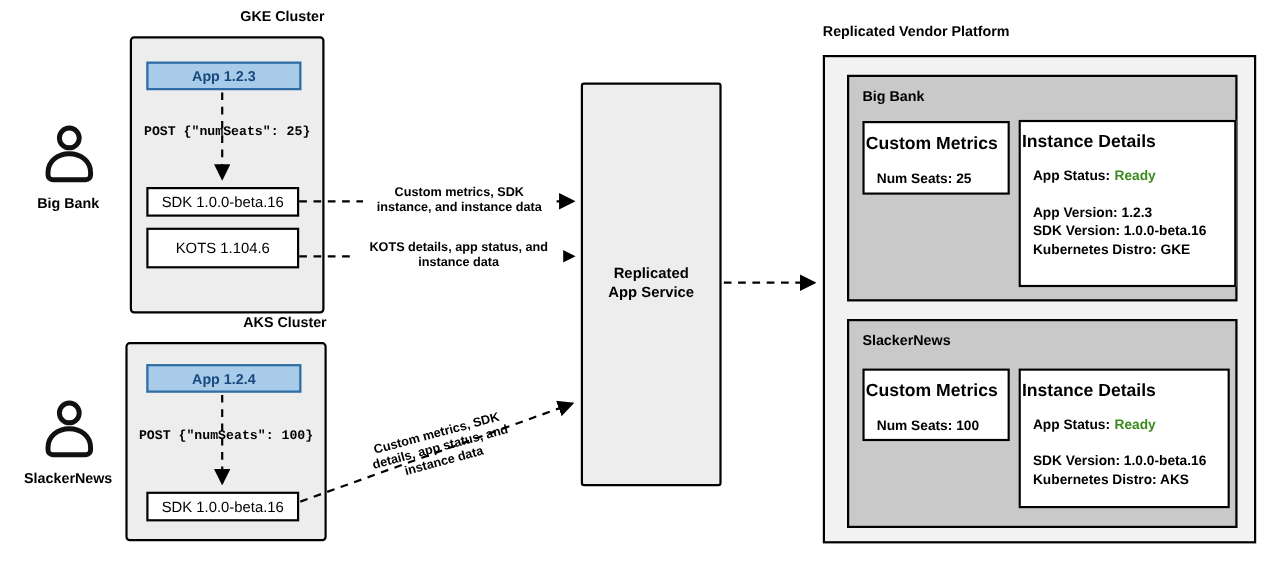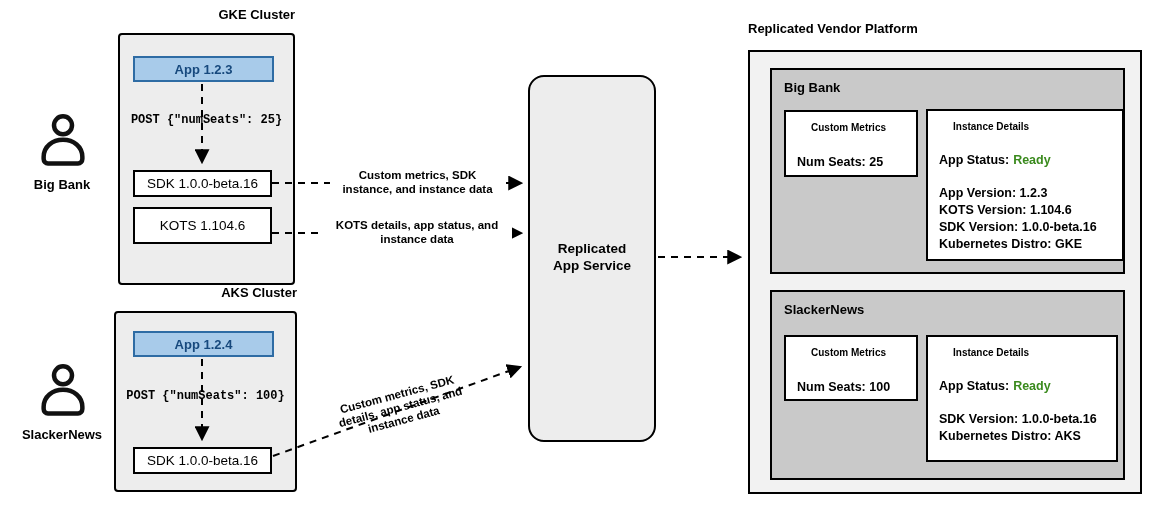--- a/index.html
+++ b/index.html
@@ -24,38 +24,38 @@
            color:var(--app-text);font-weight:bold;font-size:13px;z-index:3}
   .plain-box{position:absolute;background:#fff;border:2px solid #000;
              display:flex;align-items:center;justify-content:center;
              font-weight:normal;font-size:13.5px;z-index:3;white-space:nowrap}
   .post-label{position:absolute;left:50%;transform:translateX(-50%);
               font-family:"Liberation Mono",monospace;font-size:12px;font-weight:bold;
               background:var(--cluster-fill);padding:1px 3px;white-space:nowrap;z-index:3}
 
   
   .service{position:absolute;left:528px;top:75px;width:128px;height:367px;
-           background:var(--cluster-fill);border:2px solid #000;border-radius:16px;z-index:1}
+           background:var(--cluster-fill);border:2px solid #000;border-radius:3px;z-index:1}
   .service-label{position:absolute;left:0;right:0;top:163px;text-align:center;
                  font-weight:bold;font-size:13.5px;line-height:17px;z-index:3}
 
   
   .flow-label{position:absolute;text-align:center;font-weight:bold;font-size:11.5px;
               line-height:14px;background:#fff;z-index:3}
   .flow-label.rotated{background:transparent;transform:rotate(-15deg)}
 
   
   .platform-title{position:absolute;left:748px;top:21px;width:394px;text-align:left;
                   font-weight:bold;font-size:13px;z-index:3}
   .platform{position:absolute;left:748px;top:50px;width:394px;height:444px;
             background:var(--platform-fill);border:2px solid #000;z-index:1}
   .tenant-card{position:absolute;background:var(--card-fill);border:2px solid #000}
   .tenant-name{position:absolute;left:12px;top:10px;font-weight:bold;font-size:13px}
   .white-panel{position:absolute;background:#fff;border:2px solid #000;font-size:12.5px;font-weight:bold}
-  .panel-title{position:absolute;left:25px;top:10px;font-size:10px;font-weight:bold;white-space:nowrap}
+  .panel-title{position:absolute;left:1px;top:10px;font-size:16px;font-weight:bold;white-space:nowrap}
   .panel-metric{position:absolute;left:11px;top:43px;white-space:nowrap}
   .panel-status{position:absolute;left:11px;top:42px;white-space:nowrap}
   .panel-status .status-value{color:var(--ready);margin-left:4px}
   .panel-rows{position:absolute;left:11px;top:74px;line-height:17px;white-space:nowrap}
 
   svg.overlay{position:absolute;left:0;top:0;z-index:2;pointer-events:none}
 </style>
 </head>
 <body>
 
@@ -136,21 +136,20 @@
         <div class="panel-title">Custom Metrics</div>
         <div class="panel-metric">Num Seats: 25</div>
       </div>
       <div class="white-panel" style="left:154px;top:39px;width:198px;height:152px">
         <div class="panel-title">Instance Details</div>
         <div class="panel-status">
           <span>App Status:</span><span class="status-value">Ready</span>
         </div>
         <div class="panel-rows">
           <div>App Version: 1.2.3</div>
-          <div>KOTS Version: 1.104.6</div>
           <div>SDK Version: 1.0.0-beta.16</div>
           <div>Kubernetes Distro: GKE</div>
         </div>
       </div>
     </div>
 
     <div class="tenant-card" style="left:20px;top:238px;width:355px;height:190px">
       <div class="tenant-name">SlackerNews</div>
       <div class="white-panel" style="left:12px;top:43px;width:134px;height:66px">
         <div class="panel-title">Custom Metrics</div>

